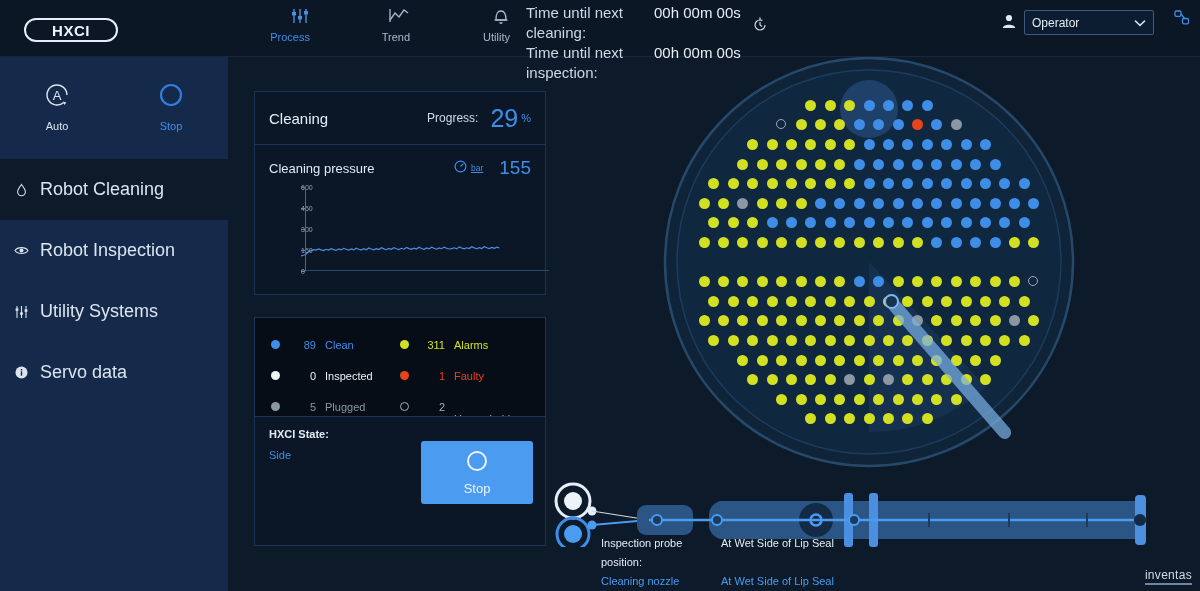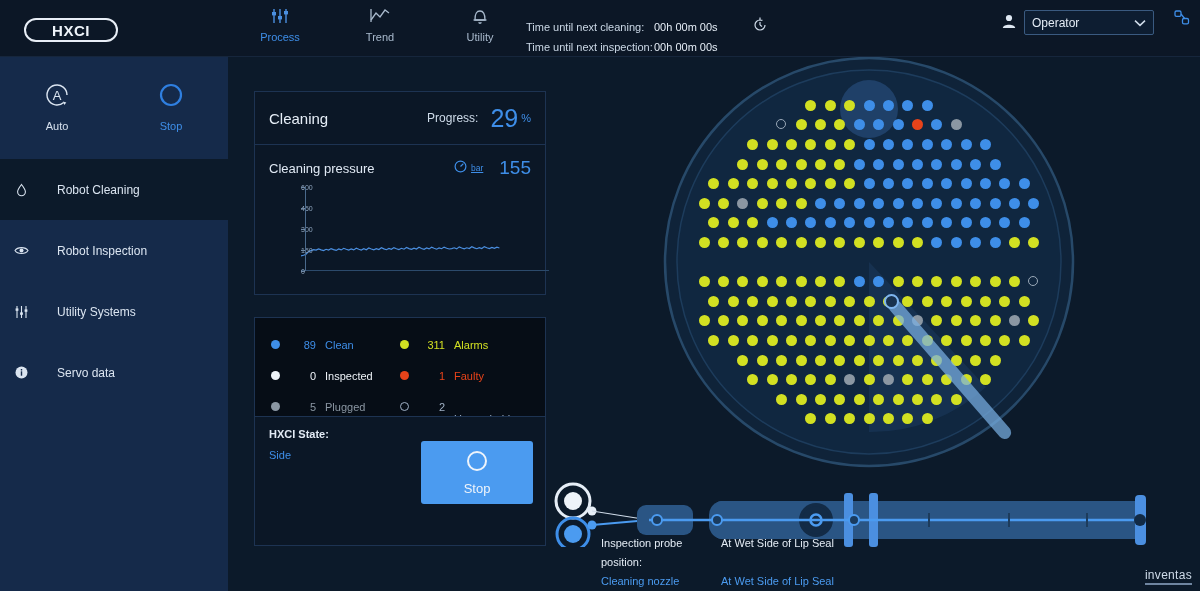--- a/index.html
+++ b/index.html
@@ -21,27 +21,27 @@
   .logo {
     position: absolute; left: 24px; top: 18px;
     width: 94px; height: 24px;
     border: 2px solid #e8eef6; border-radius: 12px;
     display: flex; align-items: center; justify-content: center;
     letter-spacing: .5px; font-size: 15px; font-weight: bold; color: #eef3f9;
   }
   .navgrp { position: absolute; left: 250px; top: 5px; display: flex; gap: 40px; }
   .navitem {
     width: 60px; text-align: center; cursor: pointer;
-    display: flex; flex-direction: column; align-items: center; gap: 4px;
+    display: flex; flex-direction: column; align-items: flex-end; gap: 4px;
   }
   .navitem .nlabel { font-size: 11px; color: #a9bacd; }
   .navitem.active .nlabel { color: #3e8ee8; }
   .navicon { height: 22px; display: flex; align-items: center; justify-content: center; }
 
-  .times { position: absolute; left: 526px; top: 17px; font-size: 11px; line-height: 20px; }
+  .times { position: absolute; left: 526px; top: 3px; font-size: 15px; line-height: 20px; }
   .times .row { display: flex; }
   .times .lbl { width: 128px; color: #cbd8e6; }
   .times .val { color: #e6eef7; }
   .reset-icon { position: absolute; left: 752px; top: 17px; cursor: pointer; }
 
   .userbox { position: absolute; right: 46px; top: 10px; display: flex; align-items: center; gap: 7px; }
   .userbox .sel {
     width: 130px; height: 25px; background: #0d1d31; border: 1px solid #3a5a80;
     border-radius: 2px; color: #e4ecf5; font-size: 12px;
     display: flex; align-items: center; justify-content: space-between; padding: 0 7px;
@@ -56,22 +56,22 @@
   }
   .modebar { height: 88px; display: flex; }
   .modebtn {
     flex: 1; display: flex; flex-direction: column; align-items: center;
     justify-content: center; gap: 6px; cursor: pointer; padding-top: 10px;
   }
   .modebtn .mlabel { font-size: 11px; color: #d6e1ee; }
   .modebtn.stop .mlabel { color: #3e8ee8; }
   .menu { margin-top: 14px; }
   .menuitem {
-    height: 61px; display: flex; align-items: center; gap: 28px;
-    padding-left: 14px; font-size: 12px; color: #dbe5f1; cursor: pointer; text-align: right;
+    height: 61px; display: flex; align-items: center; gap: 11px;
+    padding-left: 14px; font-size: 18px; color: #dbe5f1; cursor: pointer; text-align: right;
   }
   .menuitem.active { background: #0c1a2a; }
   .menuicon { width: 15px; display: flex; justify-content: center; }
 
   
   .panel {
     position: absolute; left: 254px; top: 91px; width: 292px;
     background: #0b1726; border: 1px solid #1d3352;
   }
   .p-clean { top: 91px; height: 54px; display: flex; align-items: center; padding: 0 14px; }

